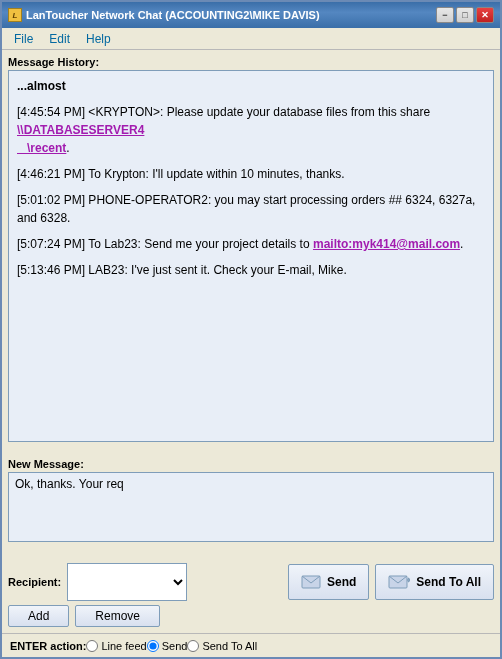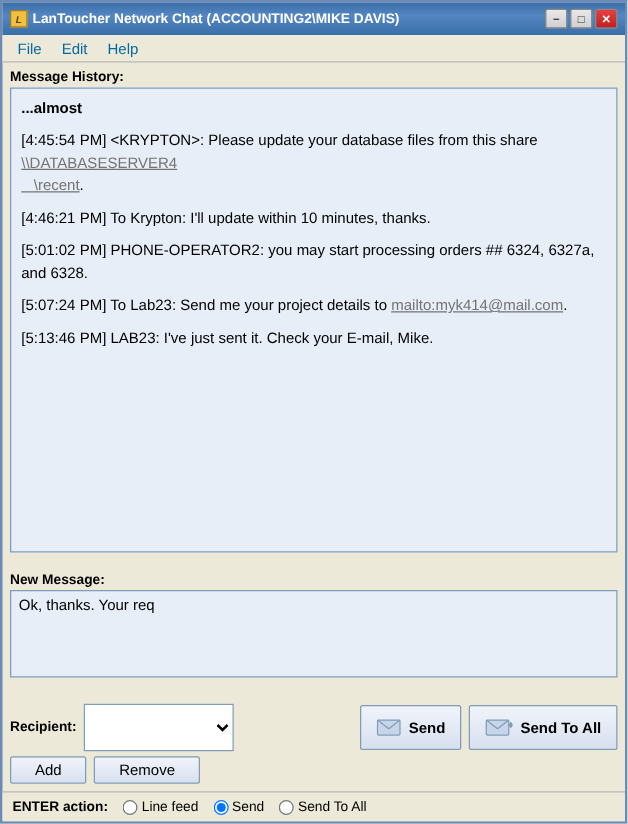--- a/index.html
+++ b/index.html
@@ -117,22 +117,23 @@
       padding: 6px 8px;
       font-size: 12px;
       line-height: 1.5;
     }
 
     .message-history p {
       margin-bottom: 8px;
     }
 
     .msg-link {
-      color: #737373;
+      color: #a21caf;
       text-decoration: underline;
+      font-weight: bold;
     }
 
     
     .new-message-area {
       background: #e8eef7;
       border: 1px solid #7f9db9;
       height: 70px;
       overflow-y: auto;
       padding: 4px 6px;
       font-size: 12px;
@@ -204,21 +205,21 @@
     }
 
     
     .action-bar {
       background: #ece9d8;
       border-top: 1px solid #b8b8b8;
       height: 24px;
       display: flex;
       align-items: center;
       padding: 0 8px;
-      gap: 12px;
+      gap: 0;
       font-size: 11px;
       flex-shrink: 0;
     }
 
     .action-label {
       font-weight: bold;
       white-space: nowrap;
     }
 
     .radio-option {

